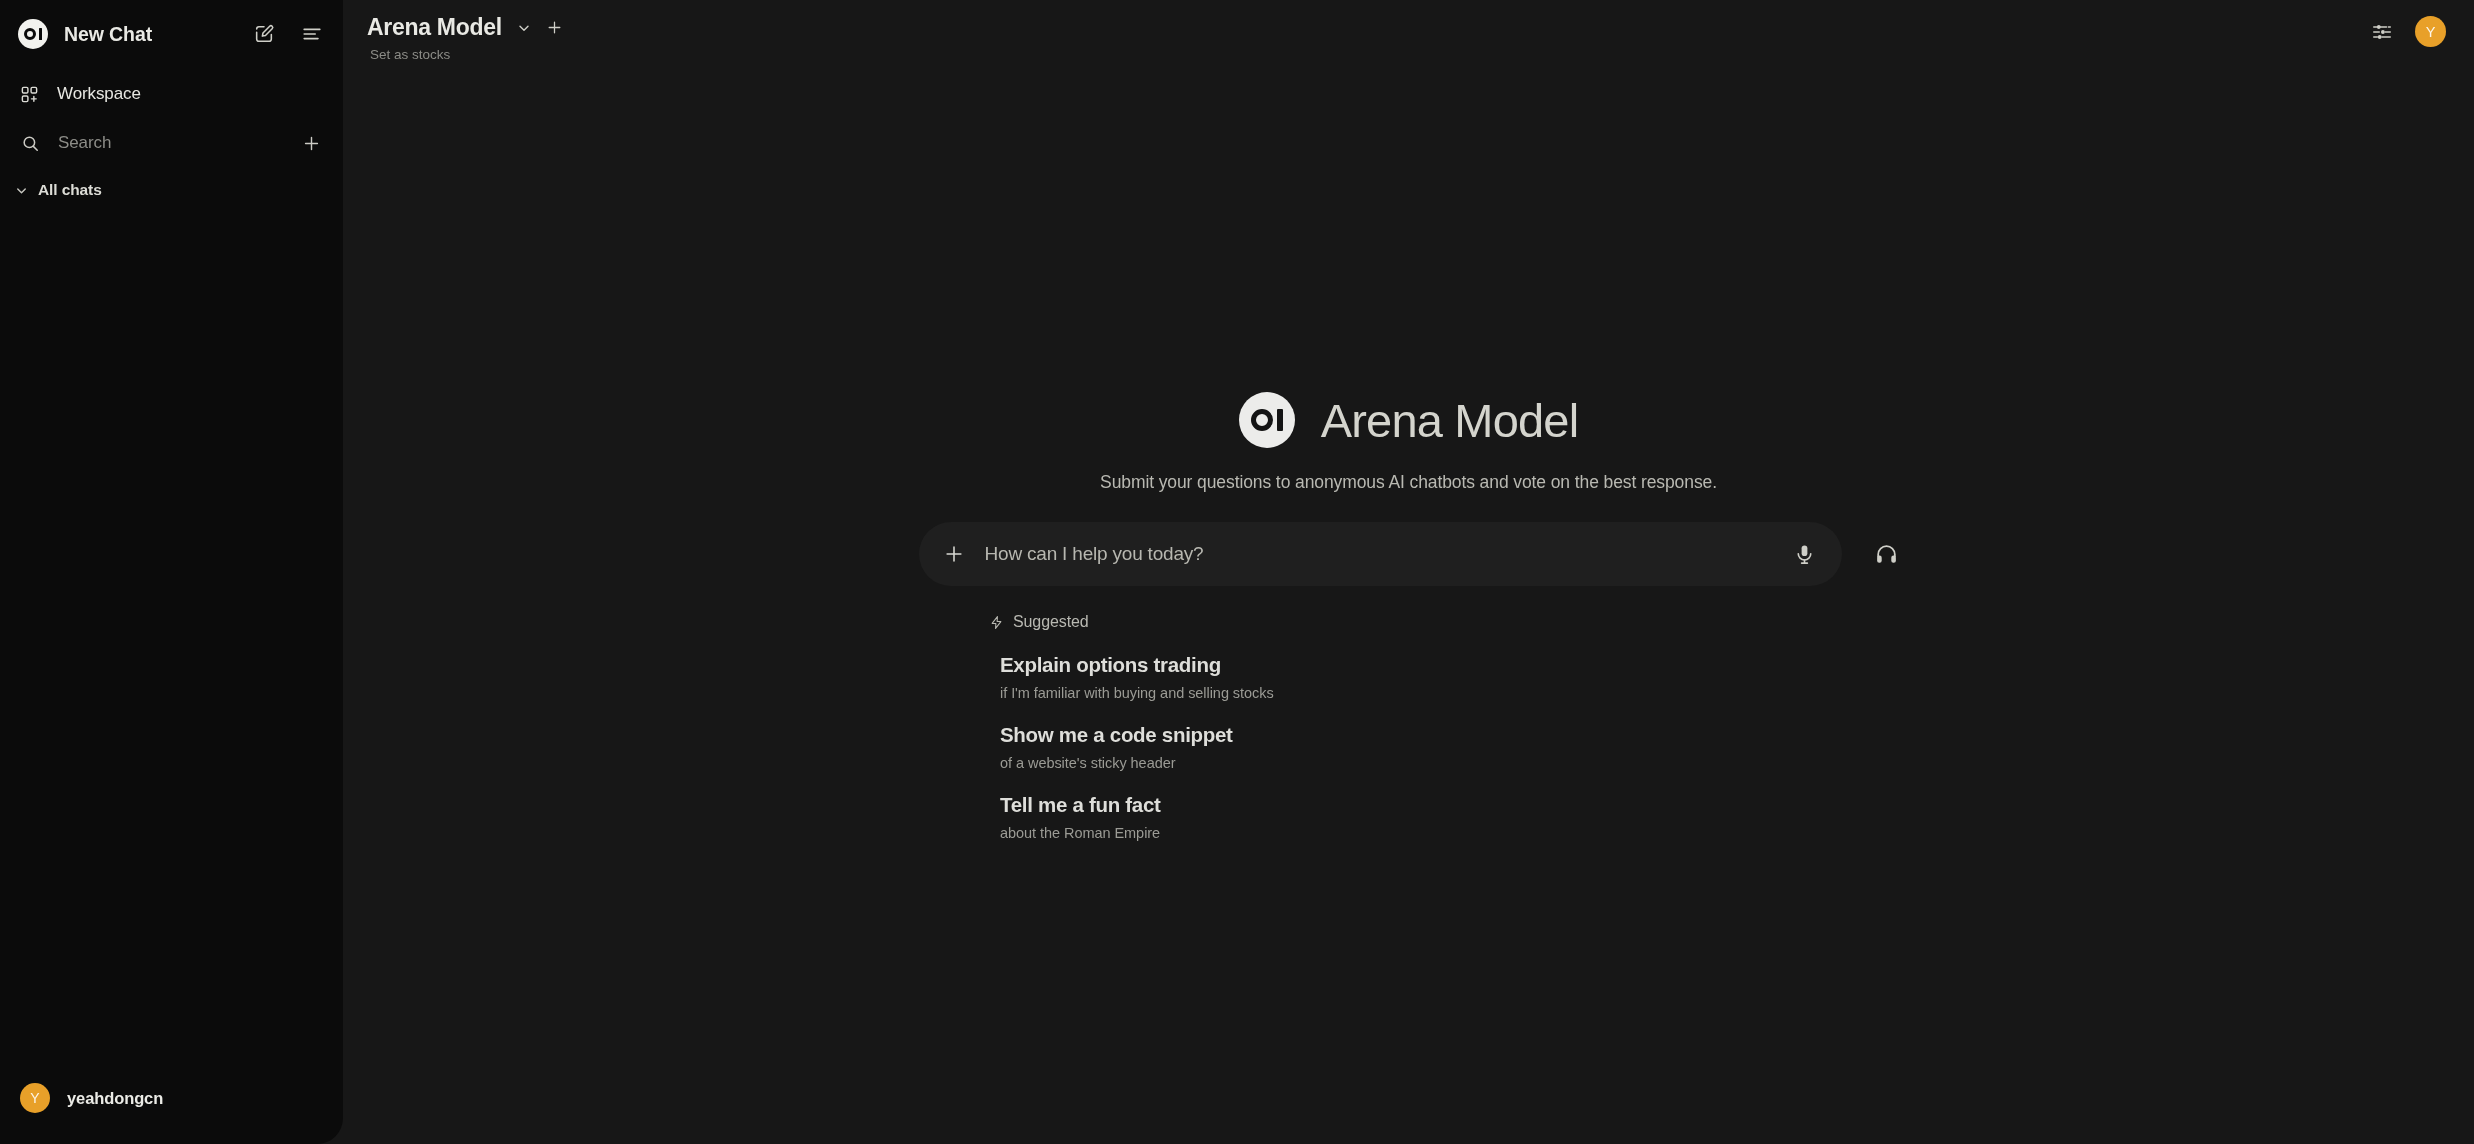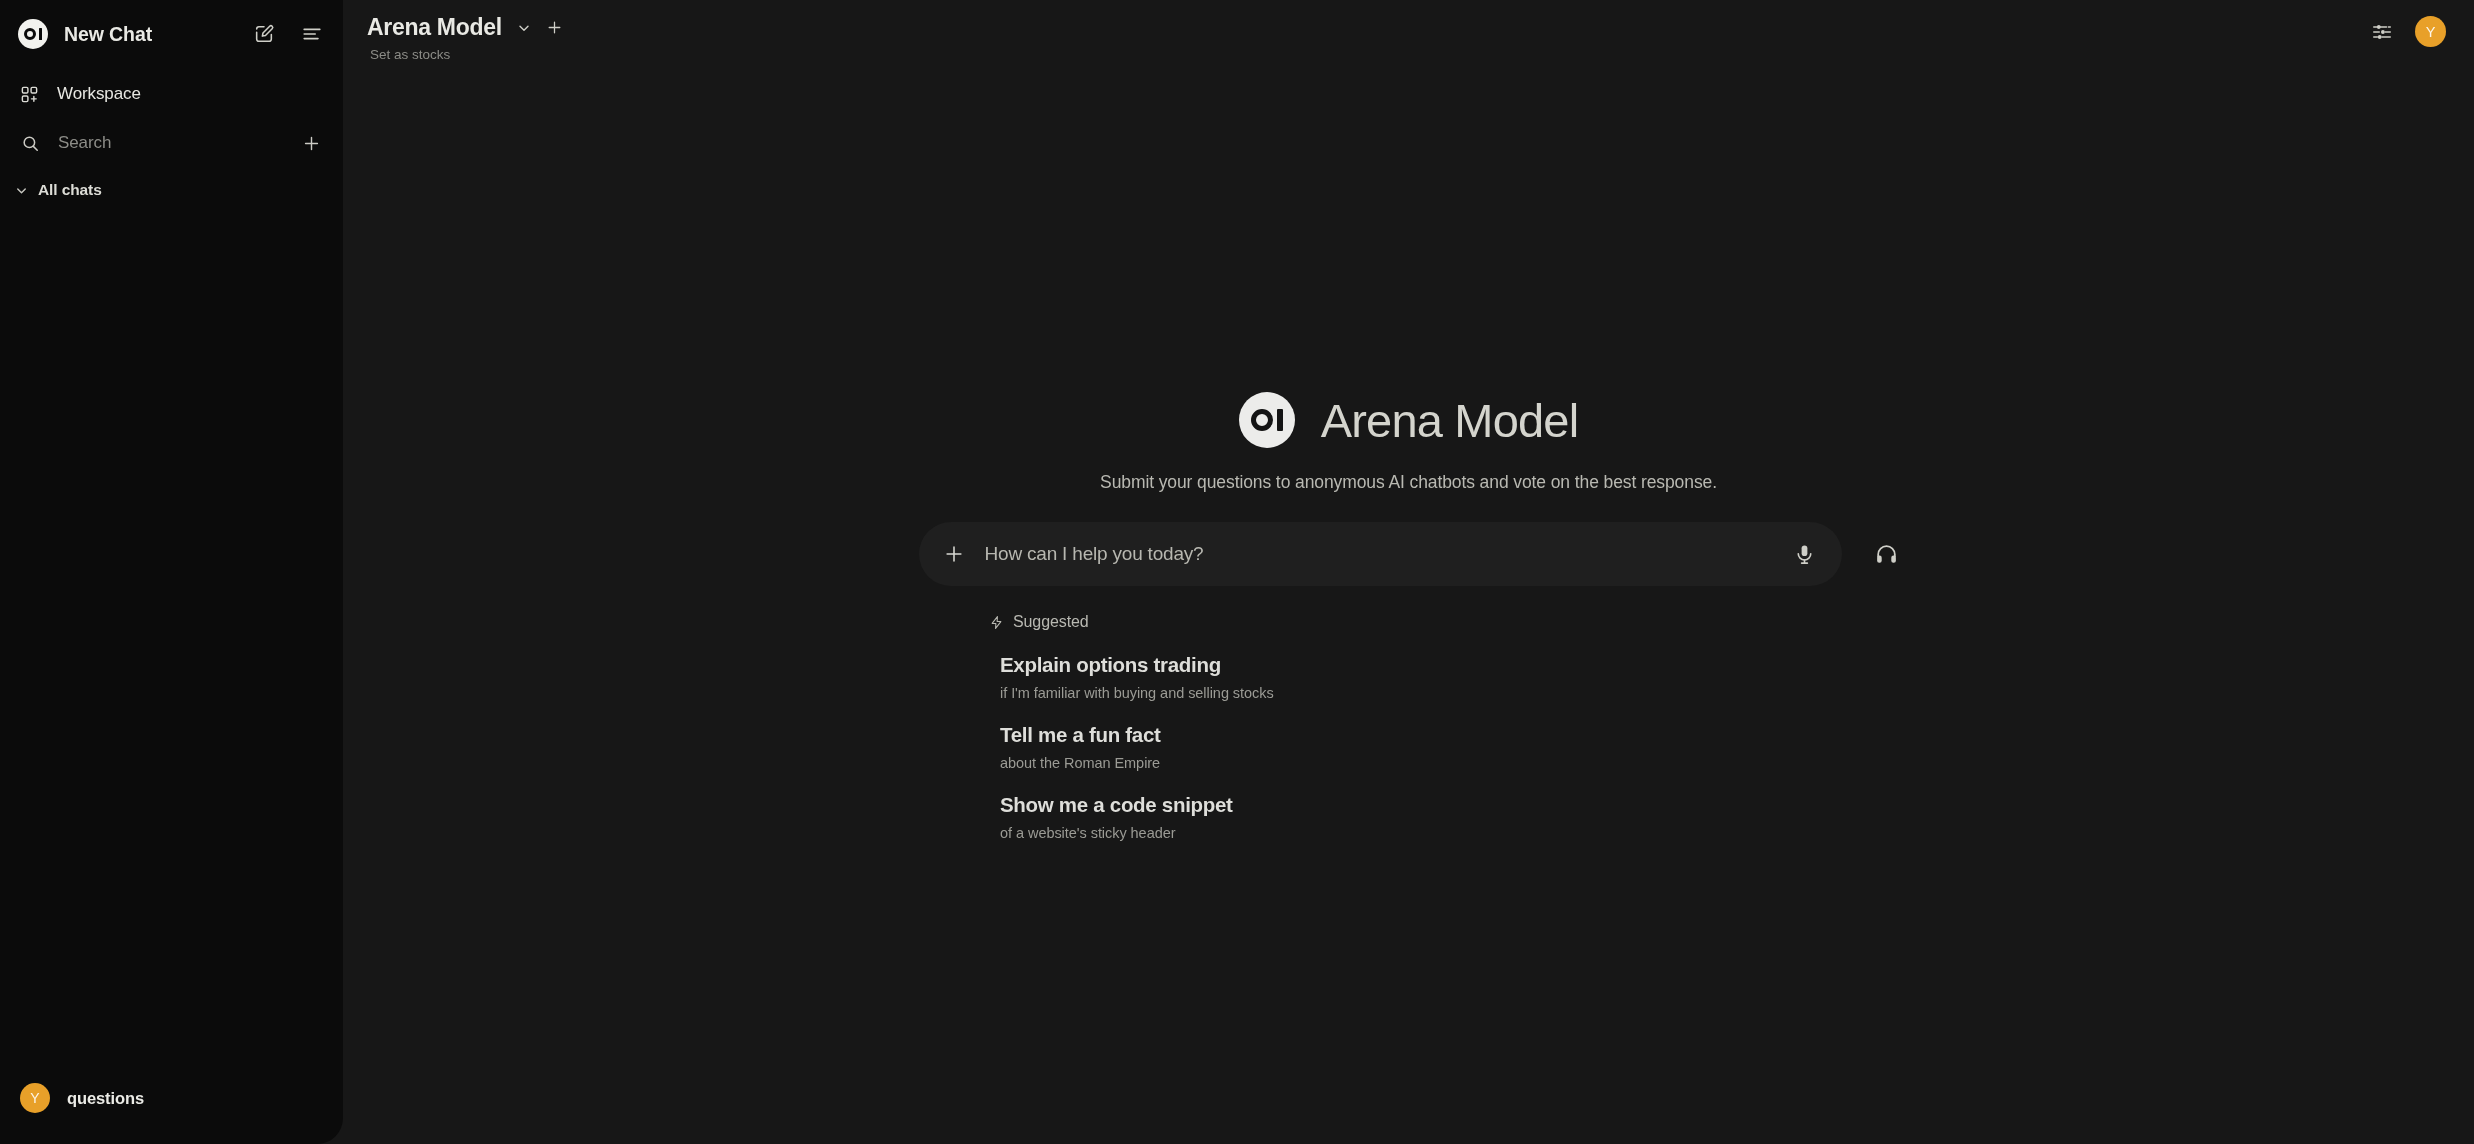--- a/index.html
+++ b/index.html
@@ -208,21 +208,21 @@
         <path d="M6 9.5 12 15.5 18 9.5"></path>
       </svg>
     </span>
     <span class="lbl">All chats</span>
   </div>
 
   <div class="chat-list"></div>
 
   <div class="sb-user">
     <span class="avatar">Y</span>
-    <span class="uname">questions</span>
+    <span class="uname">yeahdongcn</span>
   </div>
 </div>
 
 <div class="main">
 
   <div class="topbar">
     <div class="model-block">
       <div class="model-line">
         <span class="model-name">Arena Model</span>
         <span class="ic">
@@ -300,22 +300,22 @@
           </svg>
         </span>
         <span class="lbl">Suggested</span>
       </div>
 
       <div class="sug-item">
         <div class="sug-title">Explain options trading</div>
         <div class="sug-desc">if I'm familiar with buying and selling stocks</div>
       </div>
       <div class="sug-item">
+        <div class="sug-title">Show me a code snippet</div>
+        <div class="sug-desc">of a website's sticky header</div>
+      </div>
+      <div class="sug-item">
         <div class="sug-title">Tell me a fun fact</div>
         <div class="sug-desc">about the Roman Empire</div>
       </div>
-      <div class="sug-item">
-        <div class="sug-title">Show me a code snippet</div>
-        <div class="sug-desc">of a website's sticky header</div>
-      </div>
     </div>
   </div>
 </div>
 
 </body></html>

